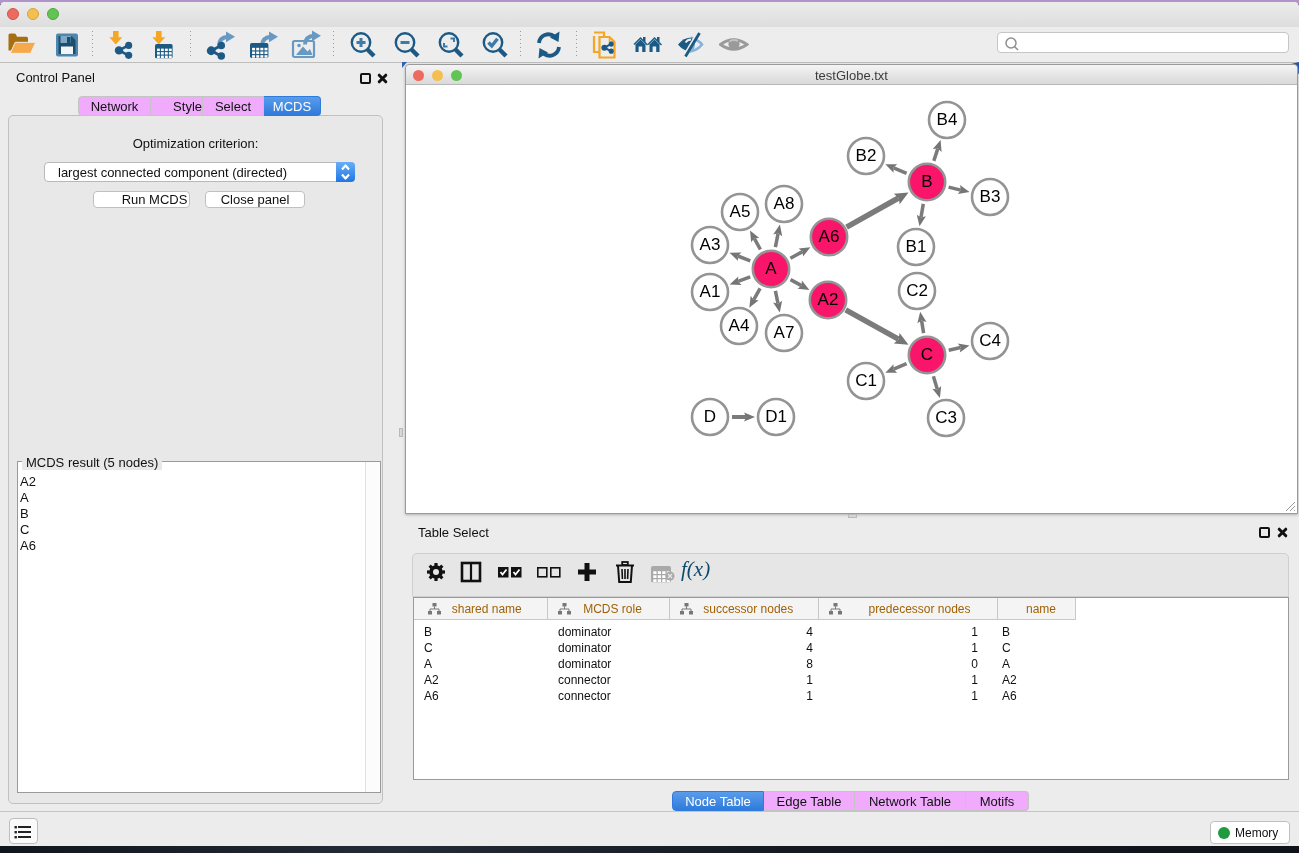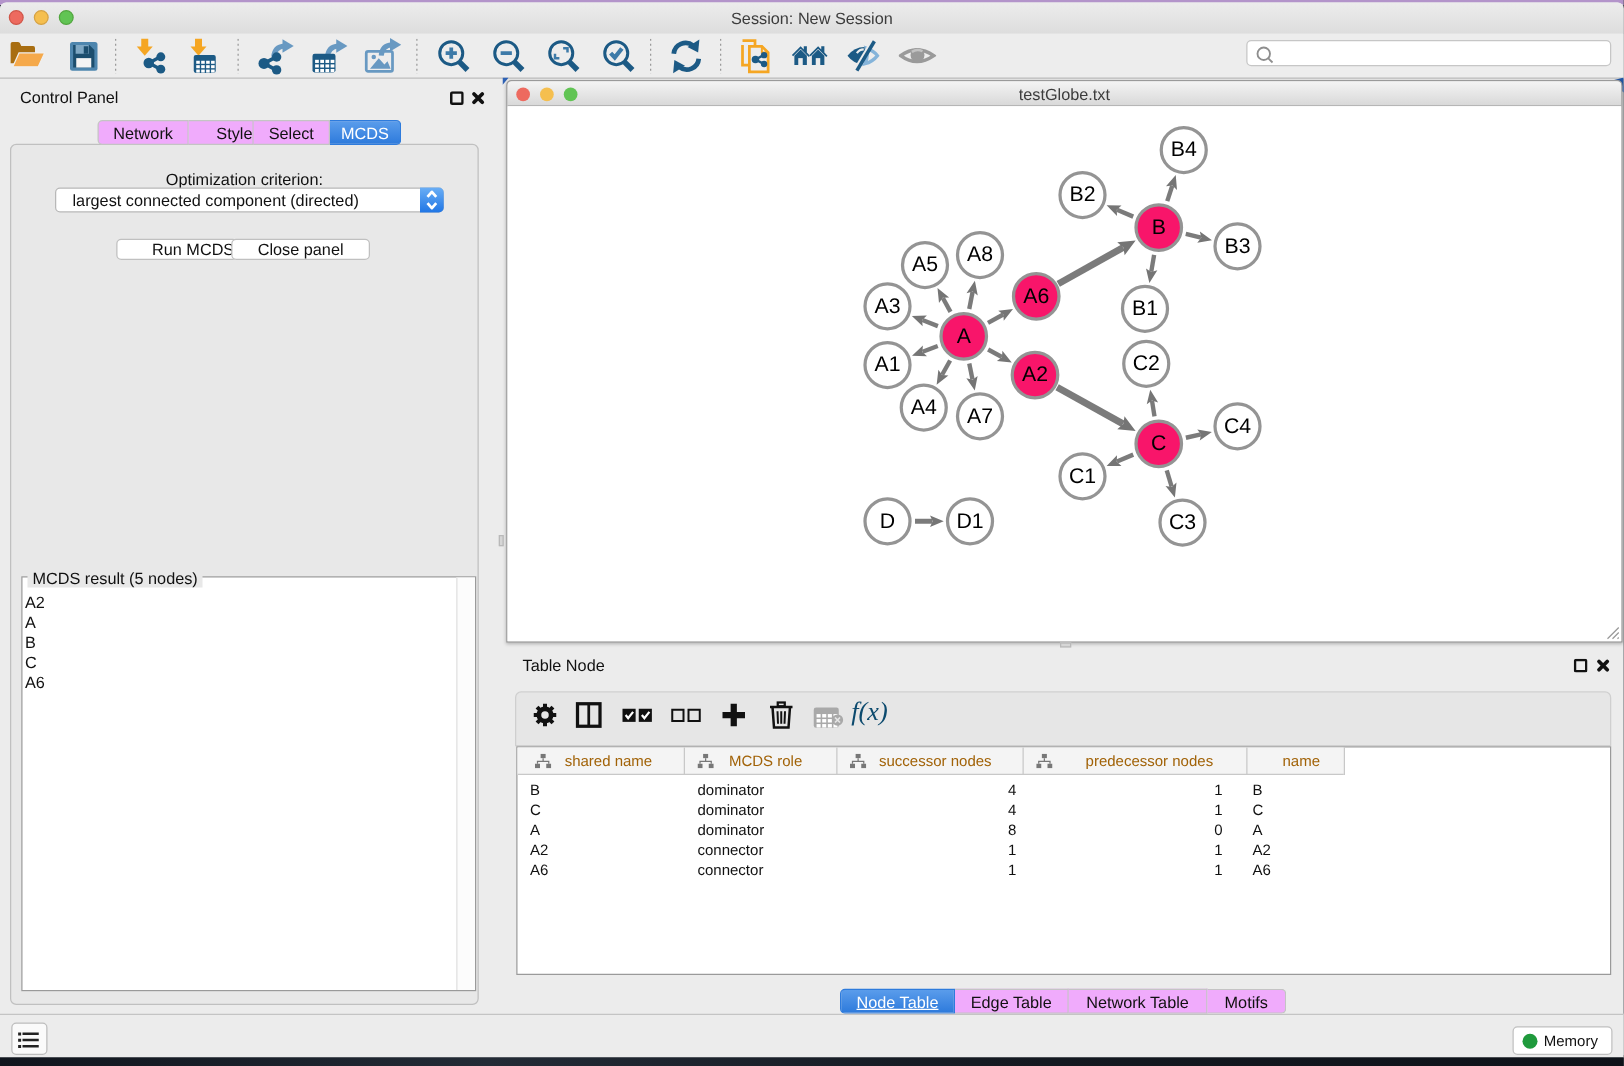--- a/index.html
+++ b/index.html
@@ -14,26 +14,26 @@
 #search { left:997px; top:32px; width:292px; height:21px; background:#fff; border:1px solid #c6c6c6; border-radius:4px; }
 #cp-title { left:16px; top:70px; font-size:13px; color:#111; }
 #cp-body { left:8px; top:115px; width:375px; height:689px; background:#e8e8e8; border:1px solid #c0c0c0; border-radius:5px; }
 .tabs { position:absolute; display:flex; }
 .tab { font-size:13px; height:20px; line-height:20px; padding:0 14px; background:#f0abfc; border:1px solid #c4c4c4; border-left:none; color:#111; text-align:center; }
 .tab.first { border-left:1px solid #c4c4c4; border-radius:4px 0 0 4px; }
 .tab.last { border-radius:0 4px 4px 0; }
 .tab.sel { background:linear-gradient(#5a9ceb,#2e7bdc); border-color:#2e7bdc; color:#fff; }
 #cp-tabs { left:78px; top:96px; }
 #opt-label { left:0px; top:136px; width:391px; text-align:center; font-size:13px; color:#111; }
-#dropdown { left:44px; top:150px; width:311px; height:20px; background:#fff; border:1px solid #b8b8b8; border-radius:4px; }
+#dropdown { left:44px; top:162px; width:311px; height:20px; background:#fff; border:1px solid #b8b8b8; border-radius:4px; }
 #dropdown .txt { position:absolute; left:13px; top:2px; font-size:13px; color:#111; }
 #dd-step { position:absolute; right:-1px; top:-1px; width:19px; height:20px; border-radius:0 4px 4px 0; background:linear-gradient(#6aaef5,#2076e5); }
 .btn { position:absolute; background:#fff; border:1px solid #c0c0c0; border-radius:4px; font-size:13px; color:#111; text-align:center; }
 #btn-run { left:93px; top:191px; width:97px; height:17px; line-height:16px;padding-left:26px; }
-#btn-close { left:185px; top:191px; width:111px; height:17px; line-height:16px; }
+#btn-close { left:205px; top:191px; width:100px; height:17px; line-height:16px; }
 #mcds-box { left:17px; top:461px; width:364px; height:332px; background:#fff; border:1px solid #9a9a9a; }
 #mcds-label { left:22px; top:455px; background:#e8e8e8; padding:0 4px; font-size:13px; color:#111; }
 #mcds-list { left:20px; top:474px; font-size:13px; color:#111; line-height:16px; }
 #mcds-scroll { left:365px; top:462px; width:15px; height:330px; background:#fcfcfc; border-left:1px solid #e0e0e0; }
 #netwin { left:405px; top:64px; width:893px; height:450px; background:#ececec; border:1px solid #9a9a9a; border-radius:4px 4px 0 0; box-shadow:0 1px 3px rgba(0,0,0,0.25); }
 #nw-title { position:absolute; left:0; top:0; width:100%; height:20px; background:linear-gradient(#f4f4f4,#d9d9d9); border-bottom:1px solid #b6b6b6; border-radius:4px 4px 0 0; }
 #nw-title .title { width:100%; text-align:center; margin-top:3px; font-size:13px; color:#3c3c3c; }
 #nw-canvas { position:absolute; left:0px; top:20px; width:891px; height:428px; background:#fff; }
 #tp-title { left:418px; top:525px; font-size:13px; color:#111; }
 #tp-toolbar { left:412px; top:553px; width:877px; height:44px; background:#e6e6e6; border:1px solid #cfcfcf; border-radius:5px 5px 0 0; }
@@ -49,21 +49,20 @@
 #mem-btn .dot { position:absolute; left:7px; top:5px; width:12px; height:12px; border-radius:50%; background:#1f9a3c; }
 #mem-btn .t { position:absolute; left:24px; top:4px; }
 #desk-bottom { left:0; top:846px; width:1299px; height:7px; background:linear-gradient(90deg,#10151d,#232b36 30%,#151a22 60%,#0e1219); }
 .griplines { position:absolute; }
 </style></head><body>
 
 <div class="abs" id="desktop-top"></div>
 <div class="abs" id="mainwin"></div>
 
 <div class="abs" id="titlebar">
-    <div class="title">Session: New Session</div>
 <div class="tl" style="left:7px;background:#ed6a5f;border:0.5px solid #d05548;"></div>
 <div class="tl" style="left:27px;background:#f5bf4f;border:0.5px solid #d6a243;"></div>
 <div class="tl" style="left:47px;background:#61c454;border:0.5px solid #51a63e;"></div>
 </div>
 
 <div class="abs" id="toolbar">
     <svg class="abs" width="30" height="30" style="left:7px;top:3px" viewBox="0 0 30 30">
       <path d="M1.5,20.5 L1.5,5 Q1.5,3.5 3,3.5 L7,3.5 Q8.5,3.5 9,4.5 L10,6.8 L19.5,6.8 Q21,6.8 21,8.3 L21,20.5 Z" fill="#a86e12"></path>
       <path d="M3.2,23.4 L8.2,12.3 L28.8,12.3 L23.6,23.4 Z" fill="#f5a94b" stroke="#efefef" stroke-width="1"></path>
     </svg>
@@ -357,21 +356,21 @@
 <text x="540" y="337" font-family="Liberation Sans, sans-serif" font-size="17" fill="#000" text-anchor="middle">C3</text>
 <circle cx="304" cy="331" r="18" fill="#FFFFFF" stroke="#949494" stroke-width="2.6"></circle>
 <text x="304" y="336" font-family="Liberation Sans, sans-serif" font-size="17" fill="#000" text-anchor="middle">D</text>
 <circle cx="370" cy="331" r="18" fill="#FFFFFF" stroke="#949494" stroke-width="2.6"></circle>
 <text x="370" y="336" font-family="Liberation Sans, sans-serif" font-size="17" fill="#000" text-anchor="middle">D1</text>
 </svg>
 
 <div class="abs" style="left:399px;top:428px;width:4px;height:9px;background:#d6d6d6;border:1px solid #b9b9b9;"></div>
 <div class="abs" style="left:848px;top:514px;width:9px;height:4px;background:#d6d6d6;border:1px solid #b9b9b9;"></div>
 
-<div class="abs" id="tp-title">Table Node</div>
+<div class="abs" id="tp-title">Table Select</div>
 <svg class="abs" width="11" height="11" style="left:1259px;top:527px">
     <rect x="1" y="1" width="9" height="9" rx="1" fill="none" stroke="#111" stroke-width="2"></rect>
   </svg>
 <svg class="abs" width="12" height="12" style="left:1277px;top:527px">
     <path d="M2.2,2.2 L8.8,8.8 M8.8,2.2 L2.2,8.8" stroke="#111" stroke-width="3" stroke-linecap="round"></path>
   </svg>
 <div class="abs" id="tp-toolbar">
     <svg class="abs" width="28" height="28" style="left:9px;top:4px" viewBox="0 0 28 28">
       <g fill="#111">
         <circle cx="14" cy="14" r="6.8"></circle>
@@ -493,21 +492,21 @@
 <div class="trow" style="left:404px;top:75px;width:160px;text-align:right;">1</div>
 <div class="trow" style="left:588px;top:75px;">A2</div>
 <div class="trow" style="left:10px;top:91px;">A6</div>
 <div class="trow" style="left:144px;top:91px;">connector</div>
 <div class="trow" style="left:254px;top:91px;width:145px;text-align:right;">1</div>
 <div class="trow" style="left:404px;top:91px;width:160px;text-align:right;">1</div>
 <div class="trow" style="left:588px;top:91px;">A6</div>
 </div>
 
 <div class="tabs" id="bt-tabs">
- <div class="tab first sel" style="width:92px;padding:0;text-decoration:underline;">Node Table</div>
+ <div class="tab first sel" style="width:92px;padding:0;">Node Table</div>
  <div class="tab" style="width:91px;padding:0;">Edge Table</div>
  <div class="tab" style="width:111px;padding:0;">Network Table</div>
  <div class="tab last" style="width:63px;padding:0;">Motifs</div>
 </div>
 
 <div class="abs" id="statusbar"></div>
 <div class="abs" id="list-btn"><svg width="29" height="26">
       <g stroke="#222" stroke-width="2">
         <line x1="8" y1="8" x2="21" y2="8"></line>
         <line x1="8" y1="13" x2="21" y2="13"></line>

